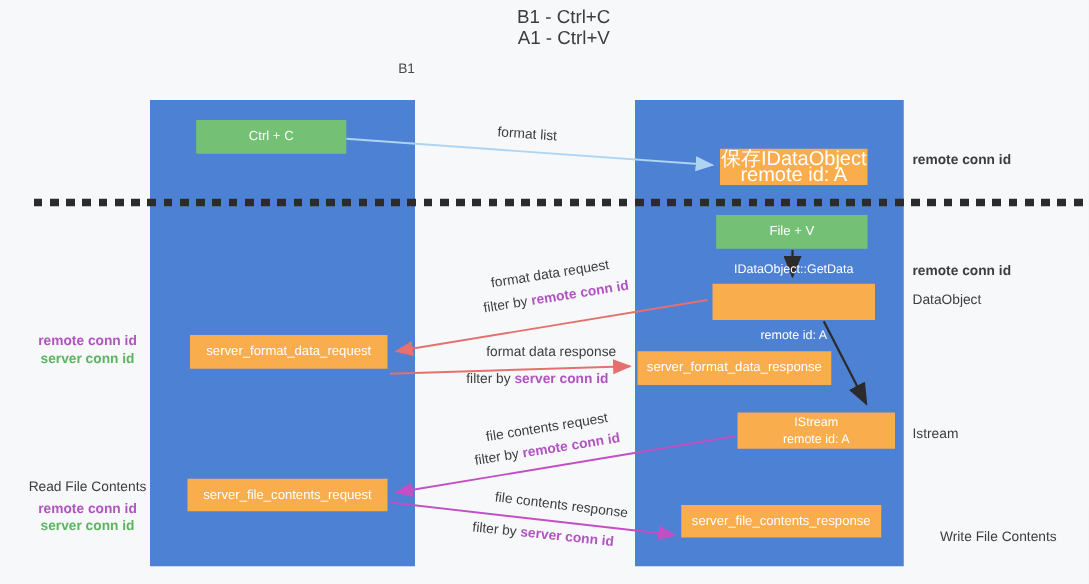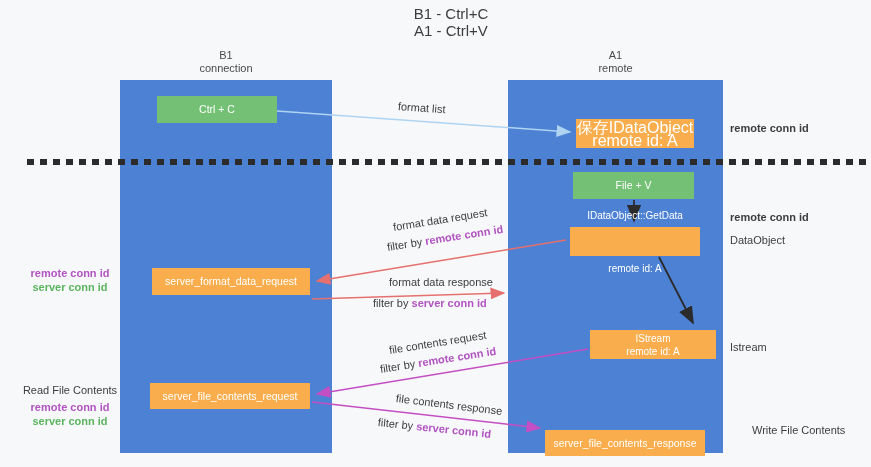--- a/index.html
+++ b/index.html
@@ -1,64 +1,59 @@
 <!DOCTYPE html>
 <html><head>
 <meta charset="utf-8">
 <style>
   html,body{margin:0;padding:0;}
   body{font-family:"Liberation Sans",sans-serif;background:#eceef1;}
   .canvas{position:relative;width:871px;height:467px;background:#f7f8fa;overflow:hidden;}
   .title{position:absolute;left:351px;top:5px;width:200px;text-align:center;
          font-size:15px;line-height:17px;color:#3d3d3d;}
   .col-header{position:absolute;top:49px;text-align:center;font-size:11px;line-height:13px;color:#4a4a4a;}
-  .col-header.left{left:120px;width:212px;}
+  .col-header.left{left:120px;width:212px;text-align:right;}
   .col-header.right{left:508px;width:215px;}
   .column{position:absolute;top:80px;height:373px;background:#4d81d4;}
   .column.left{left:120px;width:212px;}
   .column.right{left:508px;width:215px;}
   .dashline{position:absolute;left:27px;top:159px;width:844px;height:6px;
             background:repeating-linear-gradient(to right,#2b2b2b 0 7px,transparent 7px 13px);}
   .box{position:absolute;display:flex;flex-direction:column;justify-content:center;align-items:center;
        color:#ffffff;font-size:10.5px;line-height:13px;text-align:center;white-space:nowrap;}
   .box.green{background:#74c175;align-items:center;}
   .box.orange{background:#f9ad4c;}
   .b-ctrlc{left:157px;top:96px;width:120px;height:27px;}
   .b-save{left:576px;top:119px;width:118px;height:29px;font-size:16px;}
   .b-ctrlv{left:573px;top:172px;width:121px;height:27px;}
   .b-getdata{left:570px;top:227px;width:130px;height:29px;font-size:10px;gap:40px;}
   .b-freq{left:152px;top:268px;width:158px;height:27px;text-align:right;}
   .b-fresp{left:510px;top:281px;width:155px;height:27px;}
   .b-istream{left:590px;top:330px;width:126px;height:29px;font-size:10px;}
   .b-creq{left:150px;top:383px;width:160px;height:26px;}
-  .b-cresp{left:545px;top:430px;width:160px;height:26px;}
+  .b-cresp{left:545px;top:404px;width:160px;height:26px;}
   .alabel{position:absolute;font-size:11px;color:#3d3d3d;white-space:nowrap;transform-origin:left center;}
   .purple{color:#b153c1;font-weight:bold;}
   .green-t{color:#5bb55e;font-weight:bold;}
   .side{position:absolute;font-size:11px;white-space:nowrap;color:#3d3d3d;}
   .leftstack{position:absolute;left:15px;width:110px;text-align:center;font-size:11px;line-height:14px;}
   svg.arrows{position:absolute;left:0;top:0;pointer-events:none;}
 </style>
 </head>
 <body>
 
 <div class="canvas">
 
   <div class="title">
     <div>B1 - Ctrl+C</div>
     <div>A1 - Ctrl+V</div>
   </div>
 
   <div class="col-header left">
     <div>B1</div>
-    <div>connection</div>
-  </div>
-  <div class="col-header right">
-    <div>A1</div>
-    <div>remote</div>
   </div>
 
   <div class="column left"></div>
   <div class="column right"></div>
 
   <div class="dashline"></div>
 
   <svg class="arrows" width="871" height="467">
     <defs>
       <marker id="m-blue" markerWidth="10" markerHeight="8" refX="9" refY="4" orient="auto">
@@ -93,20 +88,23 @@
   <div class="box green b-ctrlv">
     <div>File + V</div>
   </div>
   <div class="box orange b-getdata">
     <div>IDataObject::GetData</div>
     <div>remote id: A</div>
   </div>
   <div class="box orange b-freq">
     <div>server_format_data_request</div>
   </div>
+  <div class="box orange b-fresp">
+    <div>server_format_data_response</div>
+  </div>
   <div class="box orange b-istream">
     <div>IStream</div>
     <div>remote id: A</div>
   </div>
   <div class="box orange b-creq">
     <div>server_file_contents_request</div>
   </div>
   <div class="box orange b-cresp">
     <div>server_file_contents_response</div>
   </div>

